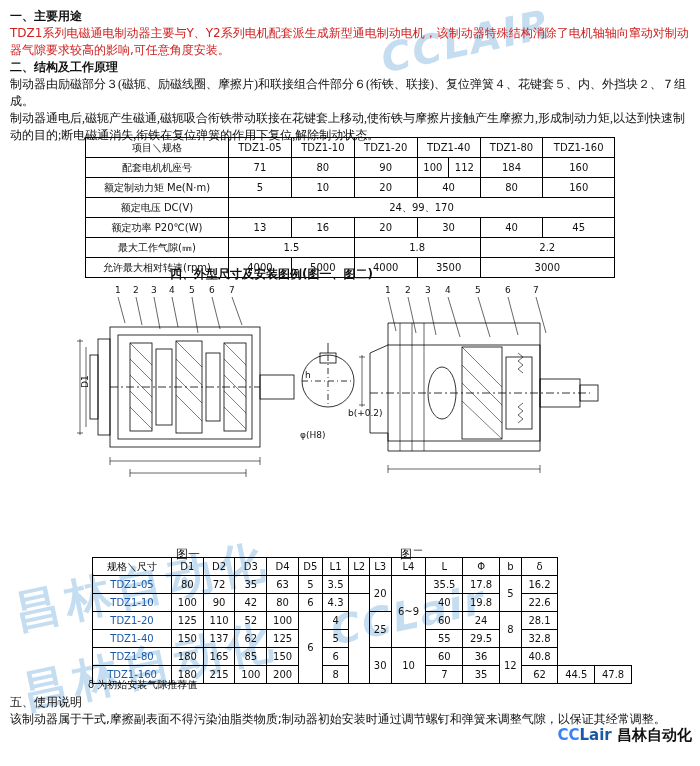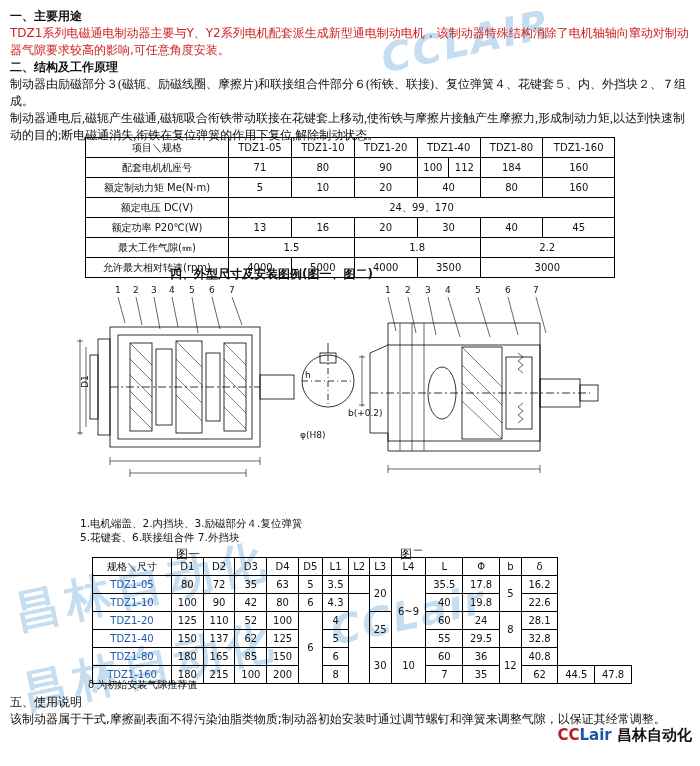--- a/index.html
+++ b/index.html
@@ -45,21 +45,21 @@
   .fignums{position:absolute;left:0;top:0;width:560px;height:14px;font-size:9px;}
   .fignums span{position:absolute;top:0;}
   .figlegend{position:absolute;left:80px;top:516px;font-size:10.5px;line-height:14px;}
   .figlabel{position:absolute;font-size:12px;}
 
   .note{position:absolute;left:88px;top:678px;font-size:10px;}
 
   .footer{position:absolute;left:10px;top:694px;width:684px;font-size:12px;line-height:17px;}
 
   .brand{position:absolute;right:8px;top:726px;font-size:15px;font-weight:bold;}
-  .brand .c1{color:#b91c1c;}
+  .brand .c1{color:#3b82f6;}
   .brand .c2{color:#1b58a8;}
   .brand .c3{color:#111;}
   svg{display:block;}
 </style>
 </head>
 <body>
 
 <div class="page">
 
   <div class="wm wm-1">CCLAIR</div>
@@ -274,24 +274,20 @@
     <span style="left:463px;">7</span>
   </div>
 
   <div class="caption" style="left:80px;top:388px;font-size:9px;transform:rotate(-90deg);transform-origin:left top;white-space:nowrap;">
     <span>D1</span>
   </div>
   <div class="caption" style="left:305px;top:370px;font-size:9px;">h</div>
   <div class="caption" style="left:300px;top:430px;font-size:9px;">φ(H8)</div>
   <div class="caption" style="left:348px;top:408px;font-size:9px;">b(+0.2)</div>
 
-  <div class="figlegend">
-    <div>1.电机端盖、2.内挡块、3.励磁部分４.复位弹簧</div>
-    <div>5.花键套、6.联接组合件 7.外挡块</div>
-  </div>
   <div class="figlabel" style="left:176px;top:546px;">图一</div>
   <div class="figlabel" style="left:400px;top:546px;">图二</div>
 
   <table class="tbl2">
     <tbody>
         <tr>
       <td class="spec" style="color:#000">规格＼尺寸</td>
       <td>D1</td>
       <td>D2</td>
       <td>D3</td>

